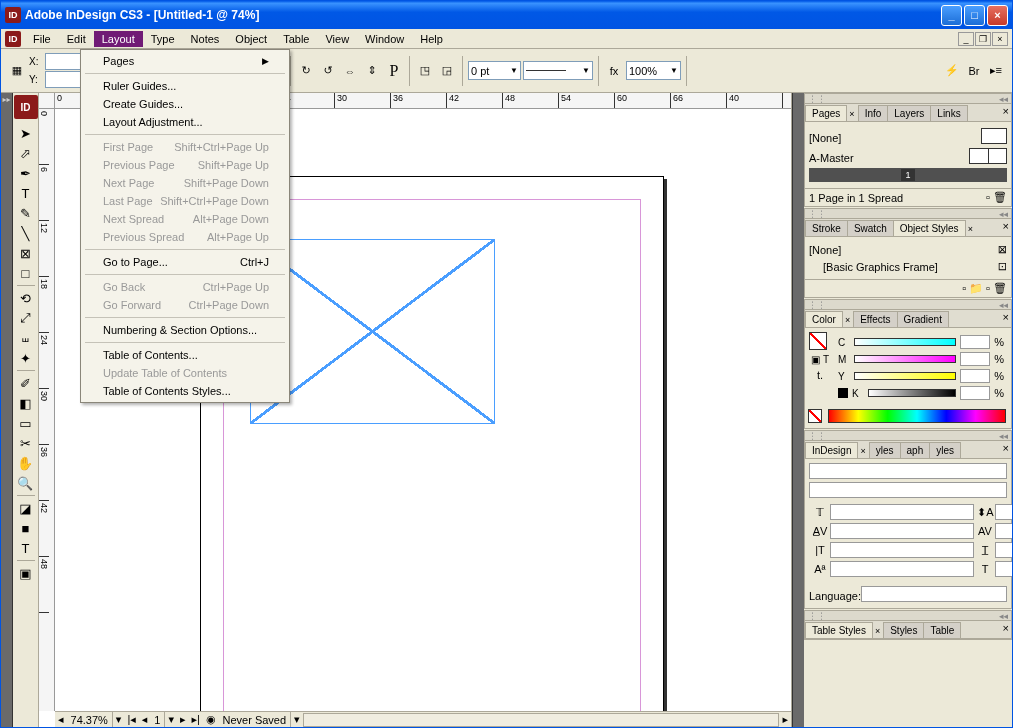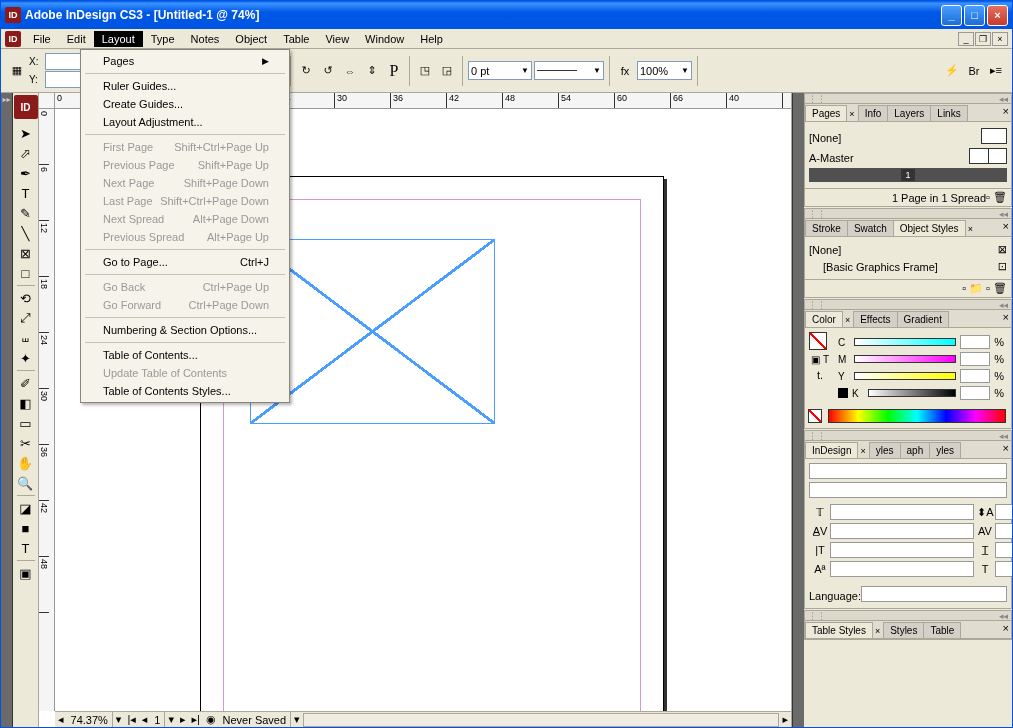--- a/index.html
+++ b/index.html
@@ -10,21 +10,21 @@
 .titlebar-text { flex: 1; font-weight: bold; font-size: 12px; }
 .titlebar-buttons { display: flex; gap: 2px; }
 .titlebar-btn { width: 21px; height: 21px; border: 1px solid #fff; border-radius: 3px; display: flex; align-items: center; justify-content: center; font-size: 11px; font-weight: bold; color: white; }
 .btn-min, .btn-max { background: linear-gradient(to bottom, #4a9eff, #1b6dd6); }
 .btn-close { background: linear-gradient(to bottom, #e67060, #c73a2a); }
 .mdi-buttons { position: absolute; right: 4px; top: 31px; display: flex; gap: 1px; }
 .mdi-btn { width: 16px; height: 14px; border: 1px solid #999; background: #ece9d8; display: flex; align-items: center; justify-content: center; font-size: 9px; }
 .menubar { height: 20px; background: #ece9d8; display: flex; align-items: center; padding: 0 4px; border-bottom: 1px solid #aca899; }
 .menubar-icon { width: 16px; height: 16px; background: #8b1a1a; display: inline-flex; align-items: center; justify-content: center; font-size: 9px; font-weight: bold; color: white; margin-right: 4px; border-radius: 2px; }
 .menu-item { padding: 2px 8px; cursor: default; }
-.menu-item.active { background: #000000; color: white; }
+.menu-item.active { background: #701a75; color: white; }
 .toolbar { height: 44px; background: #ece9d8; border-bottom: 1px solid #aca899; display: flex; align-items: center; padding: 2px 6px; gap: 2px; }
 .tool-group { display: flex; flex-direction: column; gap: 1px; margin-right: 4px; }
 .tool-row { display: flex; align-items: center; gap: 2px; }
 .tool-label { font-size: 10px; width: 14px; }
 .tool-input { width: 55px; height: 17px; border: 1px solid #7f9db9; background: white; font-size: 10px; padding: 0 2px; }
 .tool-dropdown { width: 60px; height: 19px; border: 1px solid #7f9db9; background: white; display: flex; align-items: center; padding: 0 2px; font-size: 10px; }
 .tool-dropdown-arrow { margin-left: auto; font-size: 8px; }
 .tool-btn { width: 20px; height: 20px; border: 1px solid transparent; display: flex; align-items: center; justify-content: center; font-size: 11px; }
 .tool-sep { width: 1px; height: 30px; background: #aca899; margin: 0 3px; }
 .main-area { display: flex; height: calc(100% - 92px); }
@@ -57,21 +57,21 @@
 .dd-arrow { font-size: 9px; }
 .right-grab { width: 12px; background: #6a6a6a; border-left: 1px solid #333; }
 .panels { width: 208px; background: #ece9d8; display: flex; flex-direction: column; overflow: hidden; }
 .panel { background: #ece9d8; border: 1px solid #aca899; margin-bottom: 1px; }
 .panel-tabs { display: flex; background: #e0ddd0; border-bottom: 1px solid #aca899; height: 18px; align-items: flex-end; position: relative; }
 .panel-tab { padding: 2px 6px; font-size: 10px; border: 1px solid #aca899; border-bottom: none; background: #ece9d8; margin-right: -1px; }
 .panel-tab.inactive { background: #d4d0c8; }
 .panel-close { position: absolute; right: 2px; top: 1px; display: flex; gap: 2px; font-size: 9px; }
 .panel-body { padding: 4px; font-size: 10px; min-height: 20px; }
 .panel-row { display: flex; justify-content: space-between; align-items: flex-end; padding: 2px 0; }
-.panel-footer { border-top: 1px solid #aca899; padding: 2px 4px; font-size: 10px; display: flex; align-items: center; justify-content: flex-end; }
+.panel-footer { border-top: 1px solid #aca899; padding: 2px 4px; font-size: 10px; display: flex; align-items: center; justify-content: space-between; }
 .page-thumb { width: 26px; height: 16px; border: 1px solid #333; background: white; }
 .page-thumb-double { width: 38px; height: 16px; border: 1px solid #333; background: white; position: relative; }
 .page-thumb-double::after { content: ''; position: absolute; left: 50%; top: 0; bottom: 0; width: 1px; background: #333; }
 .panel-strip { height: 10px; background: #dcd9cc; border-bottom: 1px solid #aca899; display: flex; justify-content: space-between; padding: 0 3px; align-items: center; }
 .panel-strip span { font-size: 9px; color: #888; }
 .color-sliders { display: flex; flex-direction: column; gap: 3px; padding: 3px; }
 .color-row { display: flex; align-items: center; gap: 4px; }
 .color-label { width: 12px; font-size: 10px; }
 .color-slider { flex: 1; height: 8px; border: 1px solid #333; background: linear-gradient(to right, white, cyan); }
 .color-val { width: 30px; height: 14px; border: 1px solid #999; background: white; font-size: 9px; }
@@ -156,21 +156,21 @@
     <div class="tool-sep"></div>
     <div class="tool-btn">↻</div>
     <div class="tool-btn">↺</div>
     <div class="tool-btn">⇔</div>
     <div class="tool-btn">⇕</div>
     <div class="tool-btn" style="font-family:serif;font-size:16px">P</div>
     <div class="tool-sep"></div>
     <div class="tool-btn">◳</div>
     <div class="tool-btn">◲</div>
     <div class="tool-sep"></div>
-    <div class="tool-dropdown" style="width:64px">
+    <div class="tool-dropdown" style="width:53px">
         <span>0 pt</span>
         <span class="tool-dropdown-arrow">▼</span>
       </div>
     <div class="tool-dropdown" style="width:70px">
         <span style="border-top:1px solid #333;width:40px;display:inline-block"></span>
         <span class="tool-dropdown-arrow">▼</span>
       </div>
     <div class="tool-sep"></div>
     <div class="tool-btn">fx</div>
     <div class="tool-dropdown" style="width:55px">

